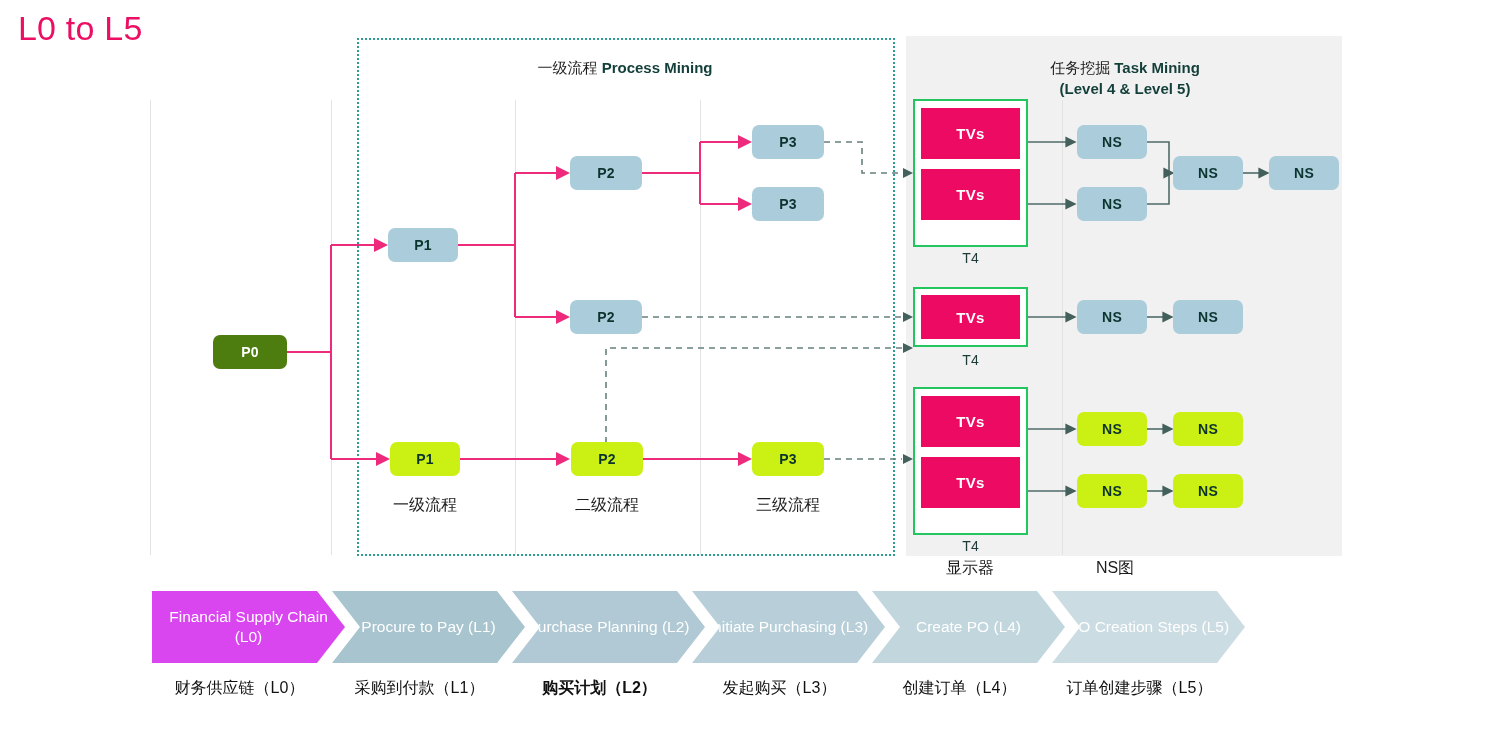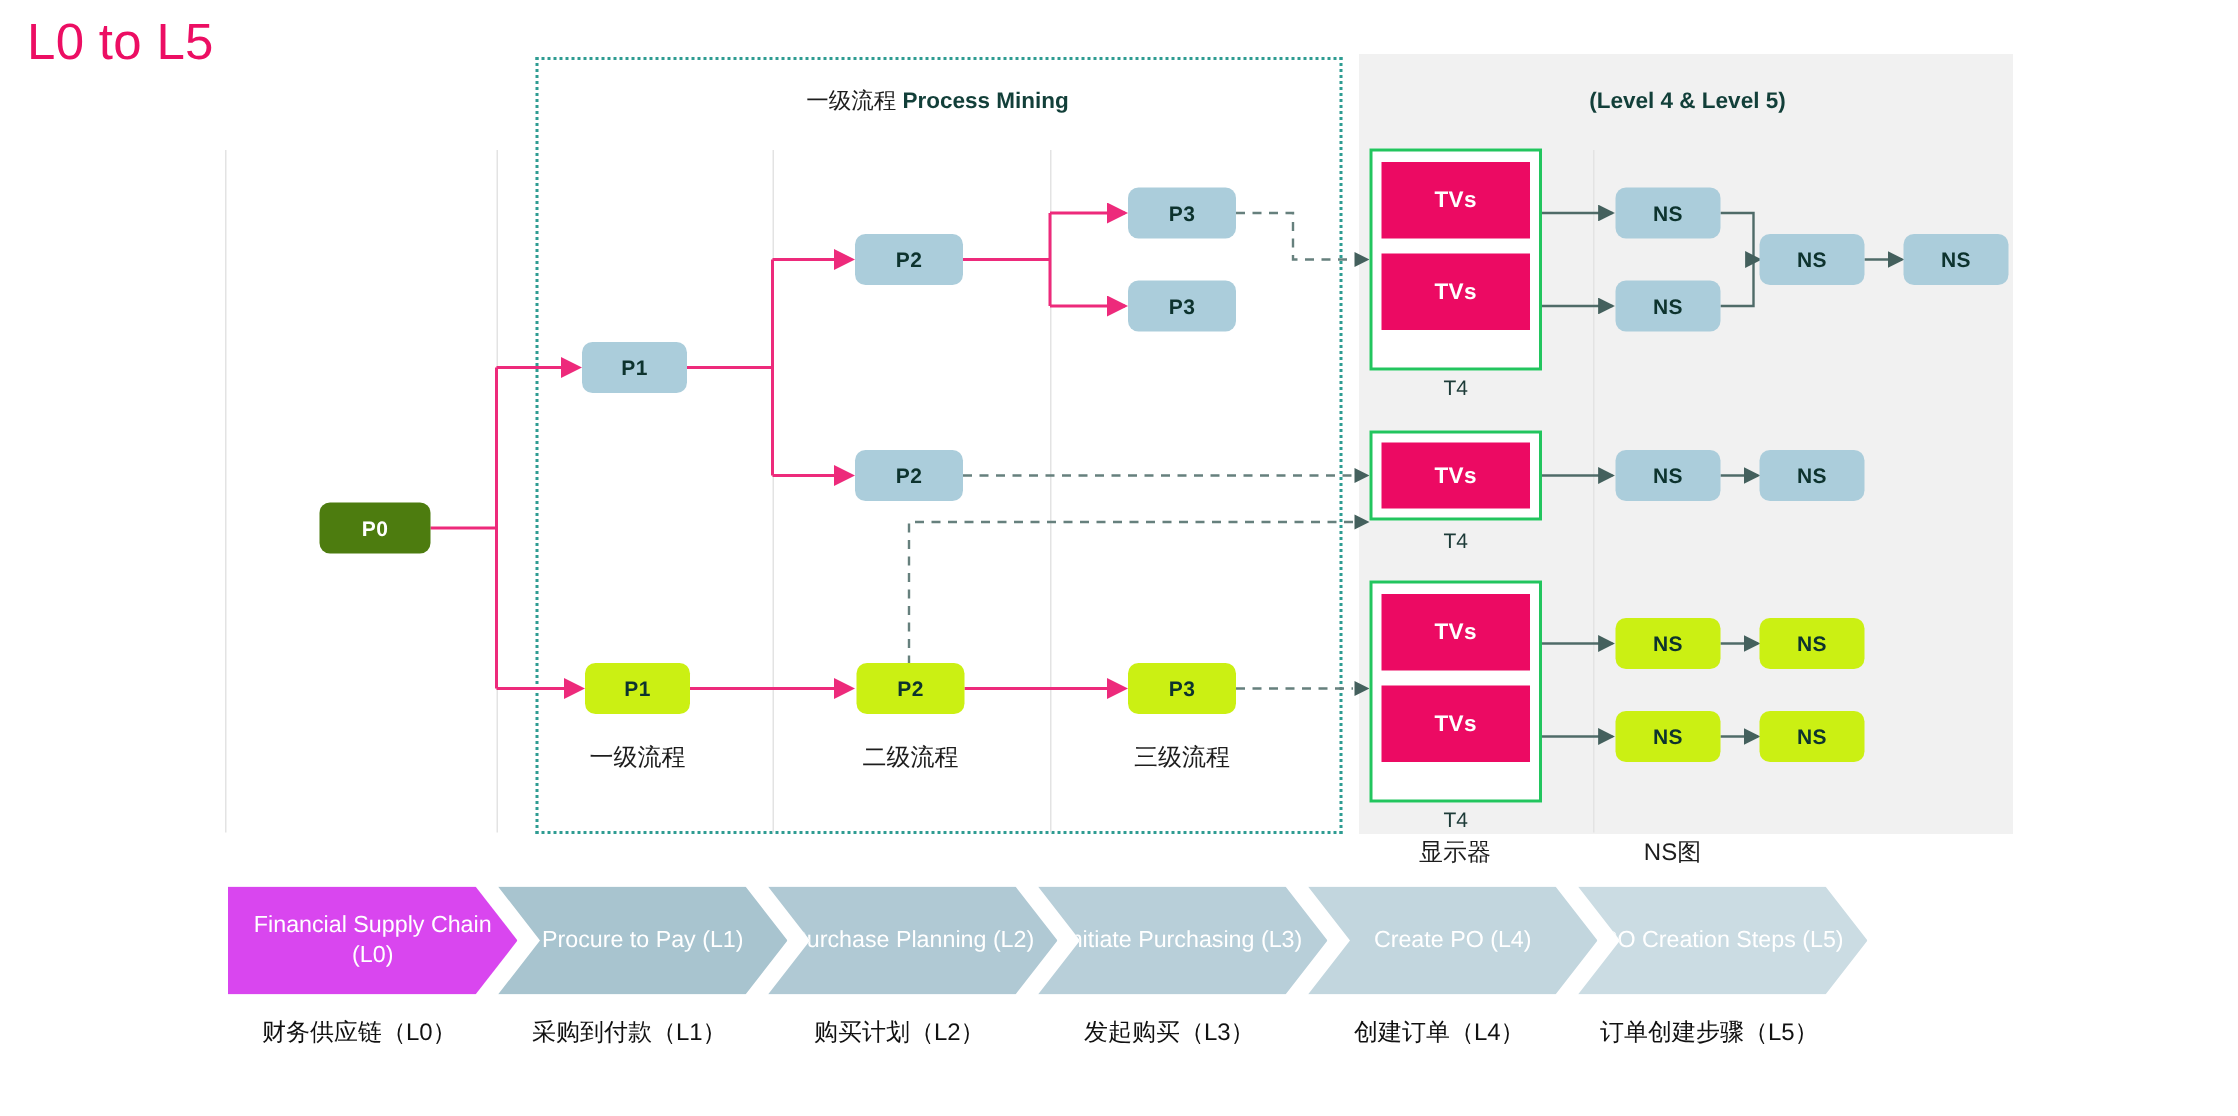--- a/index.html
+++ b/index.html
@@ -94,20 +94,22 @@
   <div class="colsep" style="left:515px;"></div>
   <div class="colsep" style="left:700px;"></div>
   <div class="colsep" style="left:1062px;"></div>
 
   <div class="grp-head" style="left:400px;top:57px;width:450px;">
     <div><span class="cn">一级流程</span>
       <span>Process Mining</span></div>
   </div>
 
   <div class="grp-head" style="left:930px;top:57px;width:390px;">
+    <div><span class="cn">任务挖掘</span>
+      <span>Task Mining</span></div>
     <div>(Level 4 &amp; Level 5)</div>
   </div>
 
   <svg id="wires" viewBox="0 0 1492 744">
     <defs>
       <marker id="ap" markerWidth="7" markerHeight="7" refX="6" refY="3.5" orient="auto">
         <path d="M0,0 L7,3.5 L0,7 z" fill="#ED2A7B"></path>
       </marker>
       <marker id="ag" markerWidth="7" markerHeight="7" refX="6" refY="3.5" orient="auto">
         <path d="M0,0 L7,3.5 L0,7 z" fill="#44605d"></path>
@@ -245,19 +247,19 @@
       <div class="chev" style="left: 872px; top: 591px; width: 193px; background: rgb(194, 214, 222); clip-path: polygon(0px 0px, 165px 0px, 100% 50%, 165px 100%, 0px 100%, 28px 50%);">
         <span>Create PO (L4)</span>
       </div>
       <div class="chev" style="left: 1052px; top: 591px; width: 193px; background: rgb(203, 220, 227); clip-path: polygon(0px 0px, 165px 0px, 100% 50%, 165px 100%, 0px 100%, 28px 50%);">
         <span>PO Creation Steps (L5)</span>
       </div>
     </div>
   <div id="chevron-cn">
       <div class="cn-row" style="left: 140px; top: 678px; width: 199px; text-align: center;">财务供应链（L0）</div>
       <div class="cn-row" style="left: 320px; top: 678px; width: 199px;">采购到付款（L1）</div>
-      <div class="cn-row" style="left: 500px; top: 678px; width: 199px;">购买计划（L2）</div>
+      <div class="cn-row" style="left: 500px; top: 678px; width: 199px; font-weight: bold;">购买计划（L2）</div>
       <div class="cn-row" style="left: 680px; top: 678px; width: 199px;">发起购买（L3）</div>
       <div class="cn-row" style="left: 860px; top: 678px; width: 199px;">创建订单（L4）</div>
       <div class="cn-row" style="left: 1040px; top: 678px; width: 199px;">订单创建步骤（L5）</div>
     </div>
 
 </div>
 
 </body></html>

